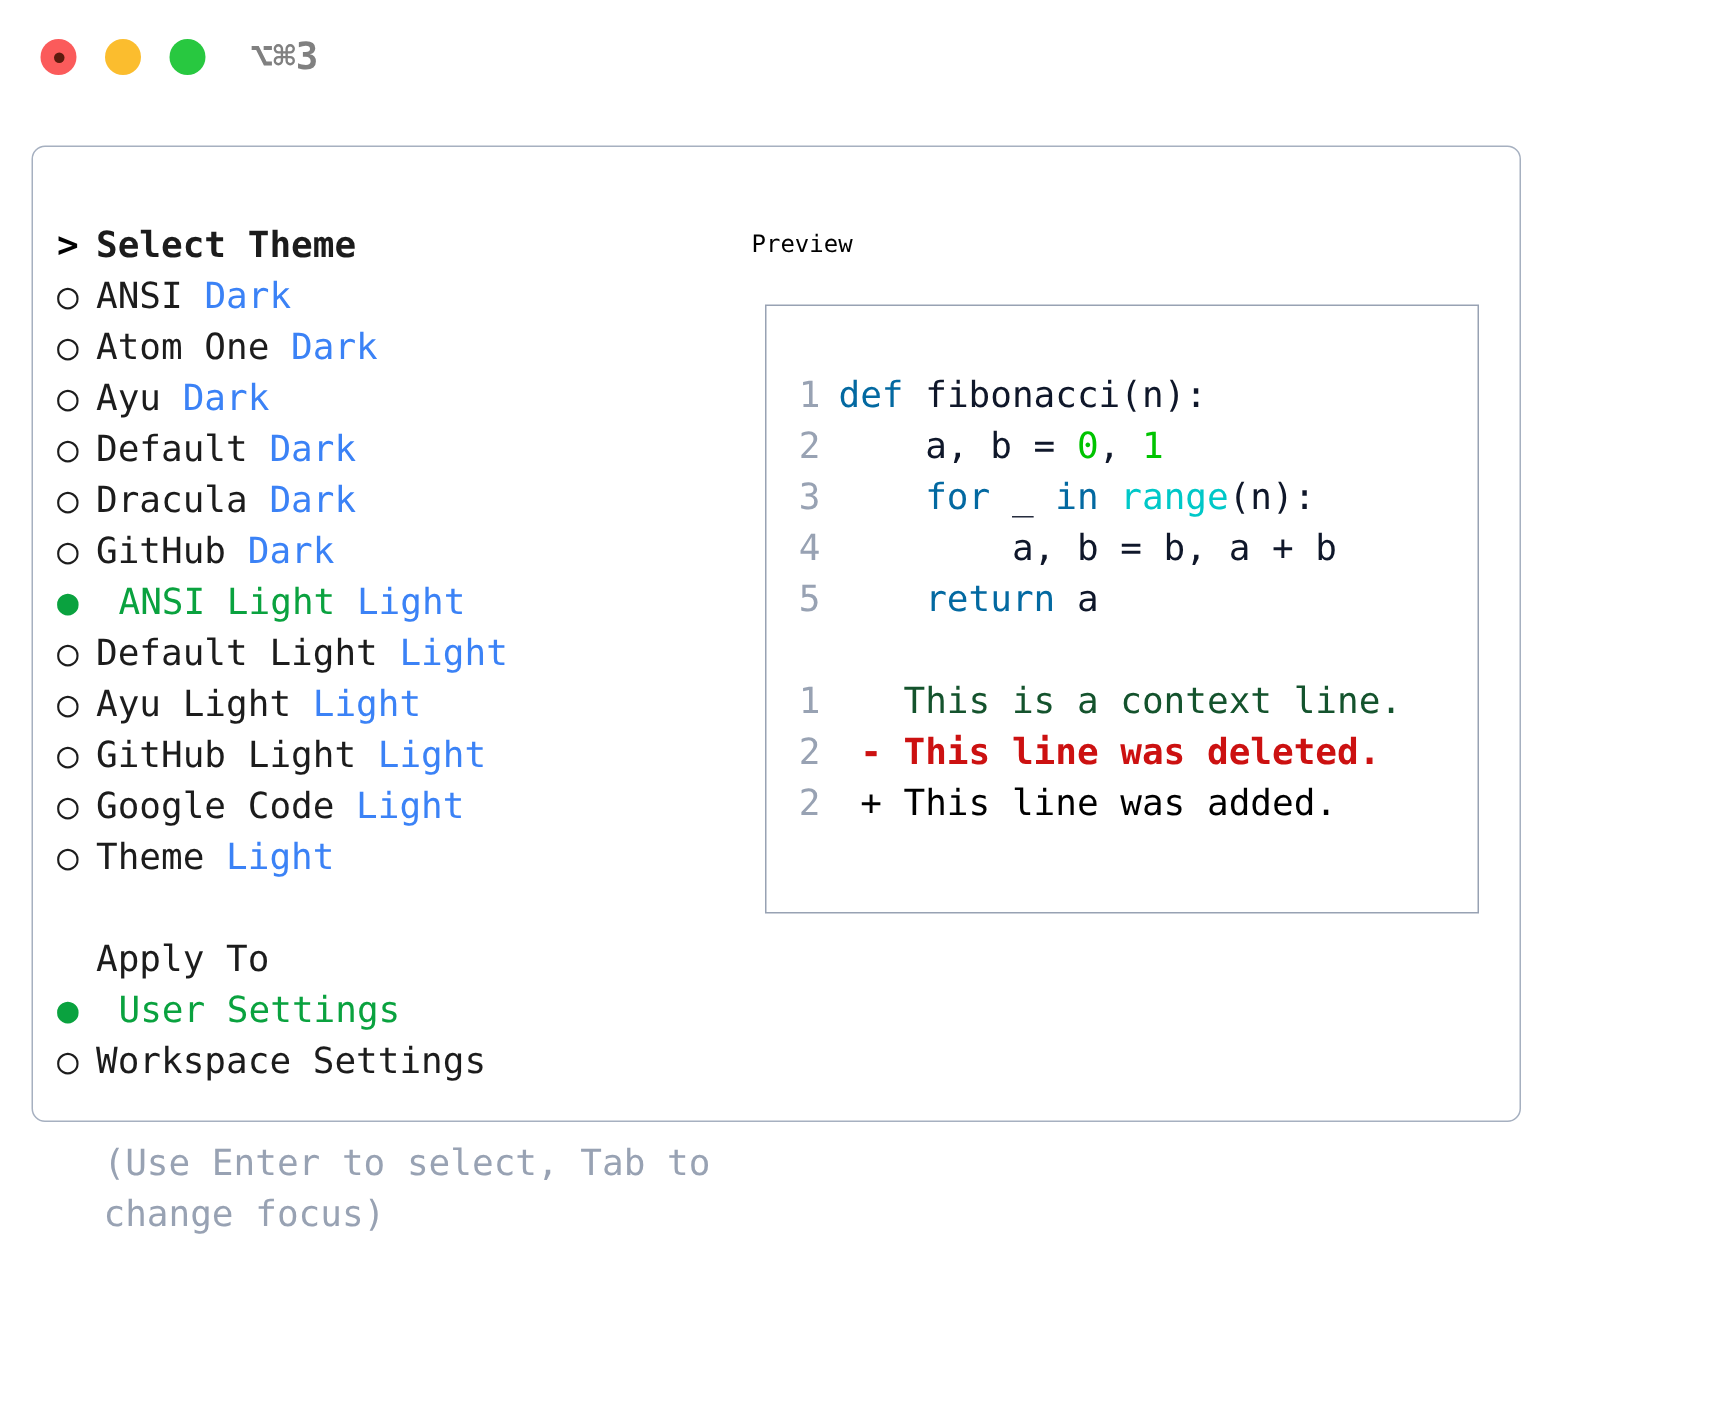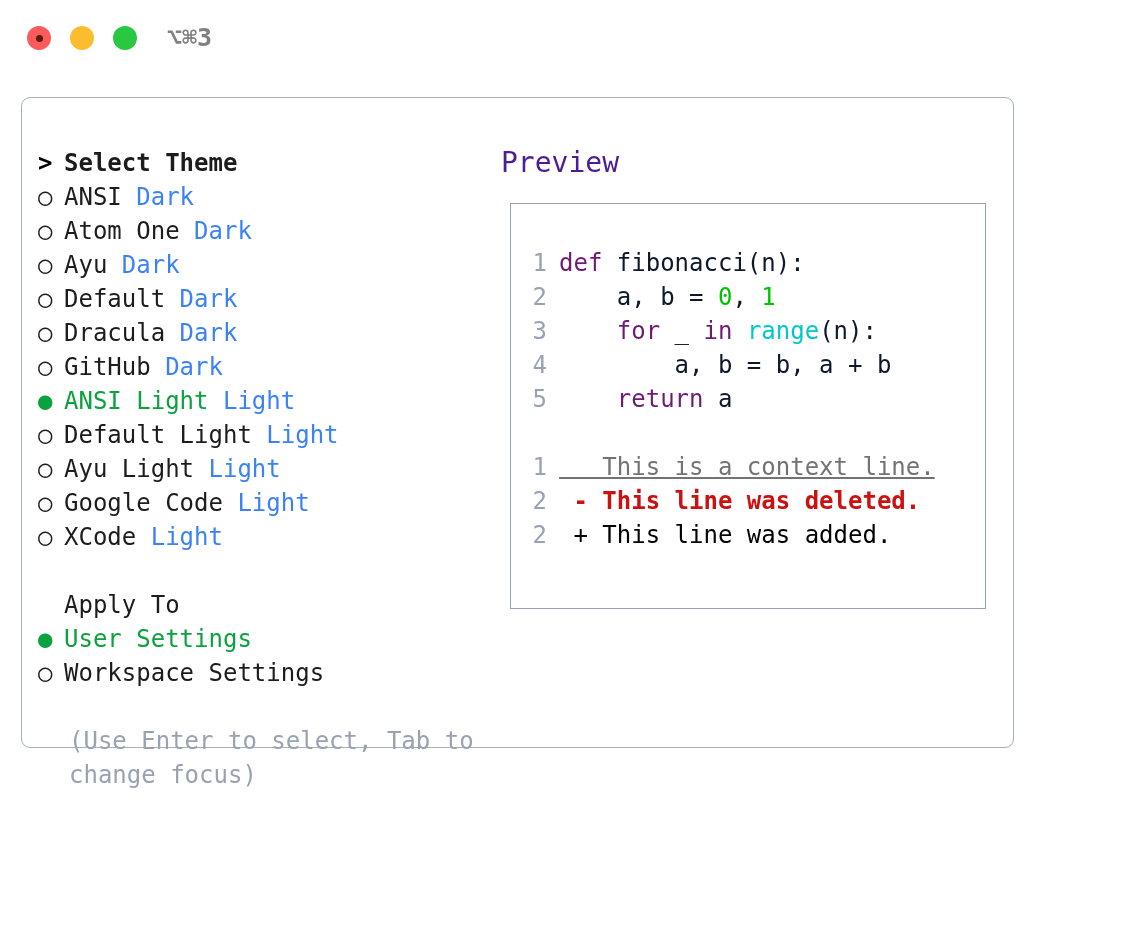--- a/index.html
+++ b/index.html
@@ -101,21 +101,21 @@
     color: #1c1c1c;
   }
   .bullet {
     display: inline-block;
     width: 26px;
     text-align: left;
     font-size: 24px;
   }
   .row .label { color: #1c1c1c; }
   .row .suffix { color: #3b82f6; text-align: right; }
-  .row.selected .label { color: #0aa23f; }
+  .row.selected .label { color: #0aa23f; margin-left: 15px; }
   .row.selected .bullet { color: #0aa23f; }
   .row.header {
     font-weight: bold;
     color: #000000;
   }
   .row.header .bullet { font-weight: bold; color:#000; }
 
   .section-title {
     height: 34px;
     line-height: 34px;
@@ -136,23 +136,23 @@
   }
 
   
   .right {
     position: absolute;
     left: 479px;
     top: 48px;
     width: 500px;
   }
   .preview-title {
-    font-size: 28px;
-    line-height: 34px;
-    color: #4c1d95;
+    font-size: 16px;
+    line-height: 34px;
+    color: #000000;
   }
   .preview-box {
     position: absolute;
     left: 9px;
     top: 57px;
     width: 476px;
     height: 406px;
     border: 1.5px solid #98a2b3;
     box-sizing: border-box;
     background: #ffffff;
@@ -166,25 +166,25 @@
     white-space: pre;
   }
   .codeline { height: 34px; }
   .ln {
     display: inline-block;
     width: 26px;
     text-align: right;
     color: #98a2b3;
     margin-right: 12px;
   }
-  .kw  { color: #701a75; }
+  .kw  { color: #0369a1; }
   .fn  { color: #00c8c8; }
   .num { color: #00c400; }
   .pl  { color: #0f172a; text-align: right; }
-  .ctx { color: #737373; text-decoration: underline; }
+  .ctx { color: #14532d; }
   .del { color: #cc1111; font-weight: bold; }
   .add { color: #000000; }
   .gap { height: 34px; }
 </style>
 </head>
 <body>
 
 <div id="app">
 
   <div class="titlebar">
@@ -206,22 +206,23 @@
             <div class="row header"><span class="bullet">&gt;</span><span class="label">Select Theme</span></div>
             <div class="row"><span class="bullet">○</span><span class="label">ANSI </span><span class="suffix">Dark</span></div>
             <div class="row"><span class="bullet">○</span><span class="label">Atom One </span><span class="suffix">Dark</span></div>
             <div class="row"><span class="bullet">○</span><span class="label">Ayu </span><span class="suffix">Dark</span></div>
             <div class="row"><span class="bullet">○</span><span class="label">Default </span><span class="suffix">Dark</span></div>
             <div class="row"><span class="bullet">○</span><span class="label">Dracula </span><span class="suffix">Dark</span></div>
             <div class="row"><span class="bullet">○</span><span class="label">GitHub </span><span class="suffix">Dark</span></div>
             <div class="row selected"><span class="bullet">●</span><span class="label">ANSI Light </span><span class="suffix">Light</span></div>
             <div class="row"><span class="bullet">○</span><span class="label">Default Light </span><span class="suffix">Light</span></div>
             <div class="row"><span class="bullet">○</span><span class="label">Ayu Light </span><span class="suffix">Light</span></div>
+            <div class="row"><span class="bullet">○</span><span class="label">GitHub Light </span><span class="suffix">Light</span></div>
             <div class="row"><span class="bullet">○</span><span class="label">Google Code </span><span class="suffix">Light</span></div>
-            <div class="row"><span class="bullet">○</span><span class="label">XCode </span><span class="suffix">Light</span></div>
+            <div class="row"><span class="bullet">○</span><span class="label">Theme </span><span class="suffix">Light</span></div>
           </div>
         <div class="spacer-lg"></div>
         <div class="section-title">Apply To</div>
         <div id="apply-list">
             <div class="row selected"><span class="bullet">●</span><span class="label">User Settings</span></div>
             <div class="row"><span class="bullet">○</span><span class="label">Workspace Settings</span></div>
           </div>
         <div class="spacer-sm"></div>
         <div class="hint">(Use Enter to select, Tab to
 change focus)</div>

